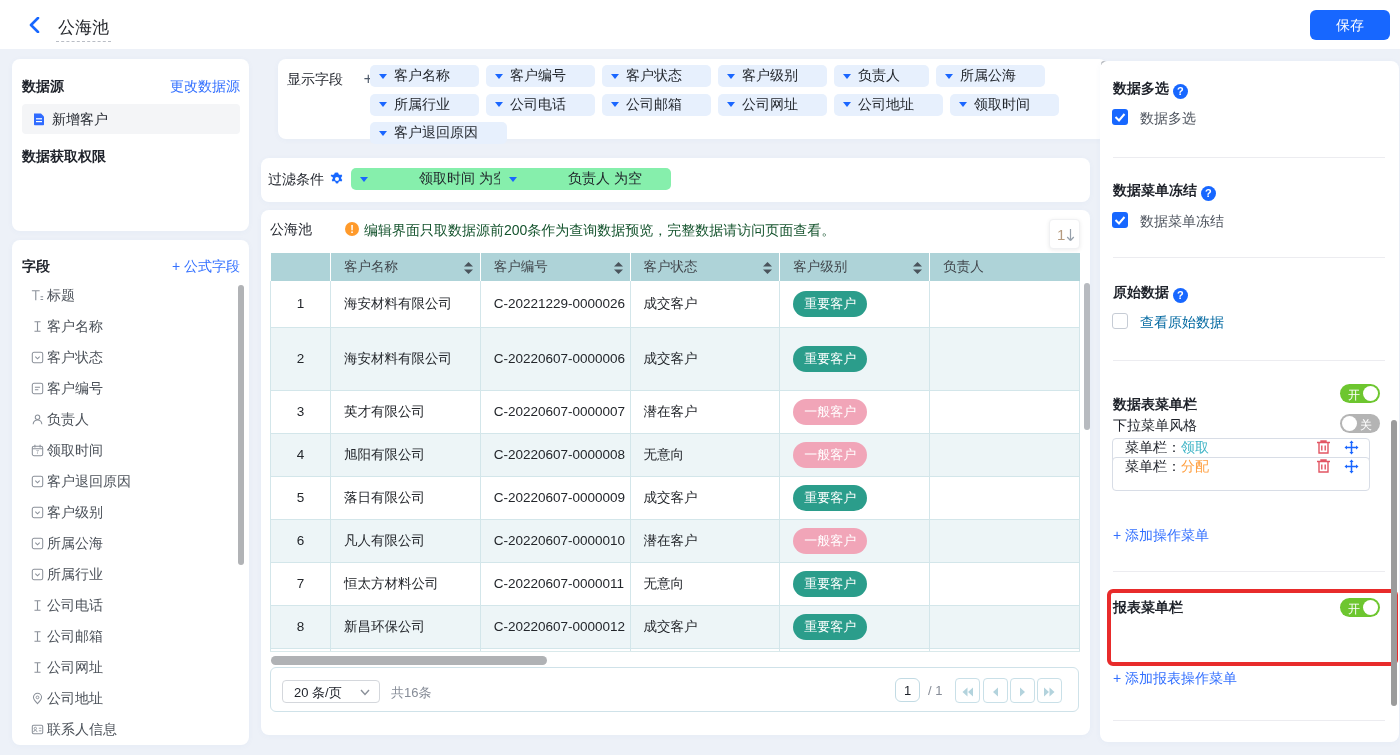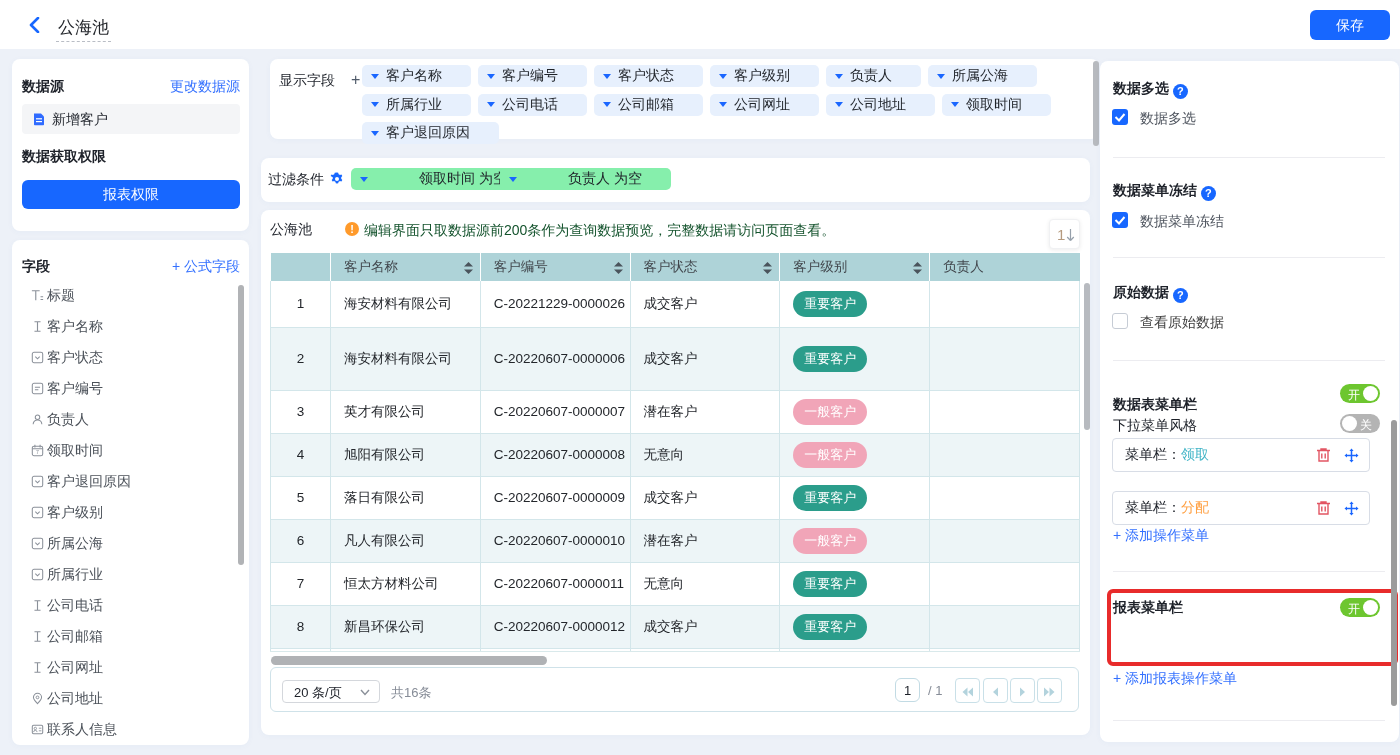--- a/index.html
+++ b/index.html
@@ -41,21 +41,21 @@
 .divider { position:absolute; left:1113px; width:272px; height:1px; background:#ececf0; }
 .qmark { display:inline-block; width:15px; height:15px; border-radius:50%; background:#1767ff; color:#fff; font-size:11px; font-weight:bold; text-align:center; line-height:15px; vertical-align:-1.5px; }
 .toggle { position:absolute; left:1340px; width:40px; height:19px; border-radius:10px; color:#fff; font-size:12px; }
 .toggle .knob { position:absolute; top:2px; width:15px; height:15px; background:#fff; border-radius:50%; }
 .toggle.on { background:#6dc62f; }
 .toggle.on .knob { right:2px; }
 .toggle.on .txt { position:absolute; left:8px; top:2.5px; }
 .toggle.off { background:#b4b4b4; }
 .toggle.off .knob { left:2px; }
 .toggle.off .txt { position:absolute; right:8px; top:2.5px; }
-.mitem { position:absolute; left:1112px; width:258px; height:34px; border:1px solid #d8dde6; border-radius:4px; background:#fff; display:flex; align-items:center; font-size:14px; color:#1d2129; }
+.mitem { position:absolute; left:1112px; width:258px; height:34px; border:1px solid #d8dde6; border-radius:4px; background:#fff; display:flex; align-items:flex-start; font-size:14px; color:#1d2129; }
 .mitem .lbl { margin-left:12px; }
 .mitem .icons { position:absolute; right:10px; display:flex; gap:13px; align-items:center; }
 .thumb { position:absolute; background:#b3b5b9; border-radius:3px; }
 </style>
 </head>
 <body>
 
 <div id="topbar">
   <svg class="abs" style="left:28px;top:17px" width="12" height="16" viewBox="0 0 12 16">
       <path d="M10 1 L3 8 L10 15" fill="none" stroke="#1767ff" stroke-width="2.6" stroke-linecap="round" stroke-linejoin="round"></path>
@@ -69,21 +69,20 @@
   <div class="abs blue" style="right:9px;top:19px;">更改数据源</div>
   <div class="abs" style="left:10px;top:45px;width:218px;height:30px;background:#f4f5f7;border-radius:4px;">
     <svg class="abs" style="left:10px;top:8px" width="14" height="14" viewBox="0 0 14 14">
         <path d="M2 1.5 h7 l3 3 V12.5 a0.8 0.8 0 0 1 -0.8 0.8 H2.8 A0.8 0.8 0 0 1 2 12.5 Z" fill="#2f6bff"></path>
         <rect x="4" y="6.2" width="6" height="1.2" fill="#fff"></rect>
         <rect x="4" y="9" width="6" height="1.2" fill="#fff"></rect>
       </svg>
     <span class="abs" style="left:30px;top:7px;font-family:Liberation Mono, monospace;">新增客户</span>
   </div>
   <div class="abs h14" style="left:10px;top:89px;">数据获取权限</div>
-  <div class="abs" style="left:10px;top:121px;width:218px;height:29px;background:#1767ff;border-radius:6px;color:#fff;text-align:center;line-height:29px;">报表权限</div>
 </div>
 
 <div class="panel" style="left:12px;top:240px;width:237px;height:505px;overflow:hidden;">
   <div class="abs h14" style="left:10px;top:18px;">字段</div>
   <div class="abs blue" style="right:9px;top:18px;">+ 公式字段</div>
   <div id="fieldlist" class="abs" style="left:0;top:40px;width:237px;">
       <div class="fitem" style="top:0px">
         <svg width="13" height="13" viewBox="0 0 15 15">
           <path d="M1 2 h9 M5.5 2 v11" stroke="#8a9099" stroke-width="1.3" fill="none"></path>
           <path d="M11 9 h3 M11 12 h3" stroke="#8a9099" stroke-width="1.2"></path>
@@ -183,21 +182,21 @@
           <rect x="1.5" y="2.5" width="12" height="10" rx="1.5" stroke="#8a9099" fill="none" stroke-width="1.2"></rect>
           <circle cx="5" cy="6.3" r="1.4" stroke="#8a9099" fill="none" stroke-width="1"></circle>
           <path d="M3 10.5 a2 2 0 0 1 4 0 M9 6 h3 M9 9 h3" stroke="#8a9099" stroke-width="1" fill="none"></path>
         </svg>
         <span>联系人信息</span>
       </div>
     </div>
   <div class="thumb" style="left:226px;top:45px;width:6px;height:280px;background:#b1b3b6;"></div>
 </div>
 
-<div class="panel" style="left:270px;top:59px;width:829px;height:80px;">
+<div class="panel" style="left:278px;top:59px;width:829px;height:80px;font-family:Liberation Mono, monospace;">
   <div class="abs" style="left:9px;top:12px;color:#1d2129;">显示字段 <span style="color:#4e5969;margin-left:12px;font-size:16px;">+</span></div>
   <div id="tagsA">
       <div class="tag" style="left:92px;top:6px;">
         <span class="car"></span>
         <span style="margin-right:29px">客户名称</span>
       </div>
       <div class="tag" style="left:208px;top:6px;">
         <span class="car"></span>
         <span style="margin-right:29px">客户编号</span>
       </div>
@@ -415,21 +414,21 @@
   <span class="abs" style="left:40px;top:49px;color:#4e545e;">数据多选</span>
   <div class="divider" style="left:13px;top:96px;"></div>
   <div class="abs h14" style="left:13px;top:121px;">数据菜单冻结 <span class="qmark">?</span></div>
   <div class="cb on" style="left:12px;top:151px;"><svg width="16" height="16" viewBox="0 0 16 16">
         <path d="M3.5 8 L7 11.5 L12.5 5" stroke="#fff" stroke-width="2" fill="none"></path>
       </svg></div>
   <span class="abs" style="left:40px;top:152px;color:#4e545e;">数据菜单冻结</span>
   <div class="divider" style="left:13px;top:196px;"></div>
   <div class="abs h14" style="left:13px;top:223px;">原始数据 <span class="qmark">?</span></div>
   <div class="cb off" style="left:12px;top:252px;"></div>
-  <span class="abs" style="left:40px;top:253px;color:#404040;">查看原始数据</span>
+  <span class="abs" style="left:40px;top:253px;color:#0369a1;">查看原始数据</span>
   <div class="divider" style="left:13px;top:299px;"></div>
   <div class="abs h14" style="left:13px;top:335px;">数据表菜单栏</div>
   <div class="toggle on" style="left:240px;top:323px;">
       <span class="txt">开</span>
       <span class="knob"></span>
     </div>
   <div class="abs" style="left:13px;top:356px;color:#1d2129;">下拉菜单风格</div>
   <div class="toggle off" style="left:240px;top:353px;">
       <span class="txt">关</span>
       <span class="knob"></span>
@@ -439,21 +438,21 @@
     <span class="icons">
         <svg width="15" height="16" viewBox="0 0 15 16">
           <path d="M1 3.5 h13 M5 3.5 V2 h5 v1.5 M3 3.5 V14 h9 V3.5 M5.8 6.5 v5 M9.2 6.5 v5" stroke="#e25563" stroke-width="1.4" fill="none"></path>
         </svg>
         <svg width="15" height="15" viewBox="0 0 15 15">
           <path d="M7.5 2 v11 M2 7.5 h11" stroke="#1a66ff" stroke-width="1.5" fill="none"></path>
           <path d="M7.5 0.5 L9.6 3 H5.4 Z M7.5 14.5 L5.4 12 h4.2 Z M0.5 7.5 L3 5.4 v4.2 Z M14.5 7.5 L12 5.4 v4.2 Z" fill="#1a66ff"></path>
         </svg>
       </span>
   </div>
-  <div class="mitem" style="left:12px;top:430px;">
+  <div class="mitem" style="left:12px;top:396px;">
       <span class="lbl">菜单栏：<span style="color:#ff9e3e">分配</span></span>
     <span class="icons">
         <svg width="15" height="16" viewBox="0 0 15 16">
           <path d="M1 3.5 h13 M5 3.5 V2 h5 v1.5 M3 3.5 V14 h9 V3.5 M5.8 6.5 v5 M9.2 6.5 v5" stroke="#e25563" stroke-width="1.4" fill="none"></path>
         </svg>
         <svg width="15" height="15" viewBox="0 0 15 15">
           <path d="M7.5 2 v11 M2 7.5 h11" stroke="#1a66ff" stroke-width="1.5" fill="none"></path>
           <path d="M7.5 0.5 L9.6 3 H5.4 Z M7.5 14.5 L5.4 12 h4.2 Z M0.5 7.5 L3 5.4 v4.2 Z M14.5 7.5 L12 5.4 v4.2 Z" fill="#1a66ff"></path>
         </svg>
       </span>

